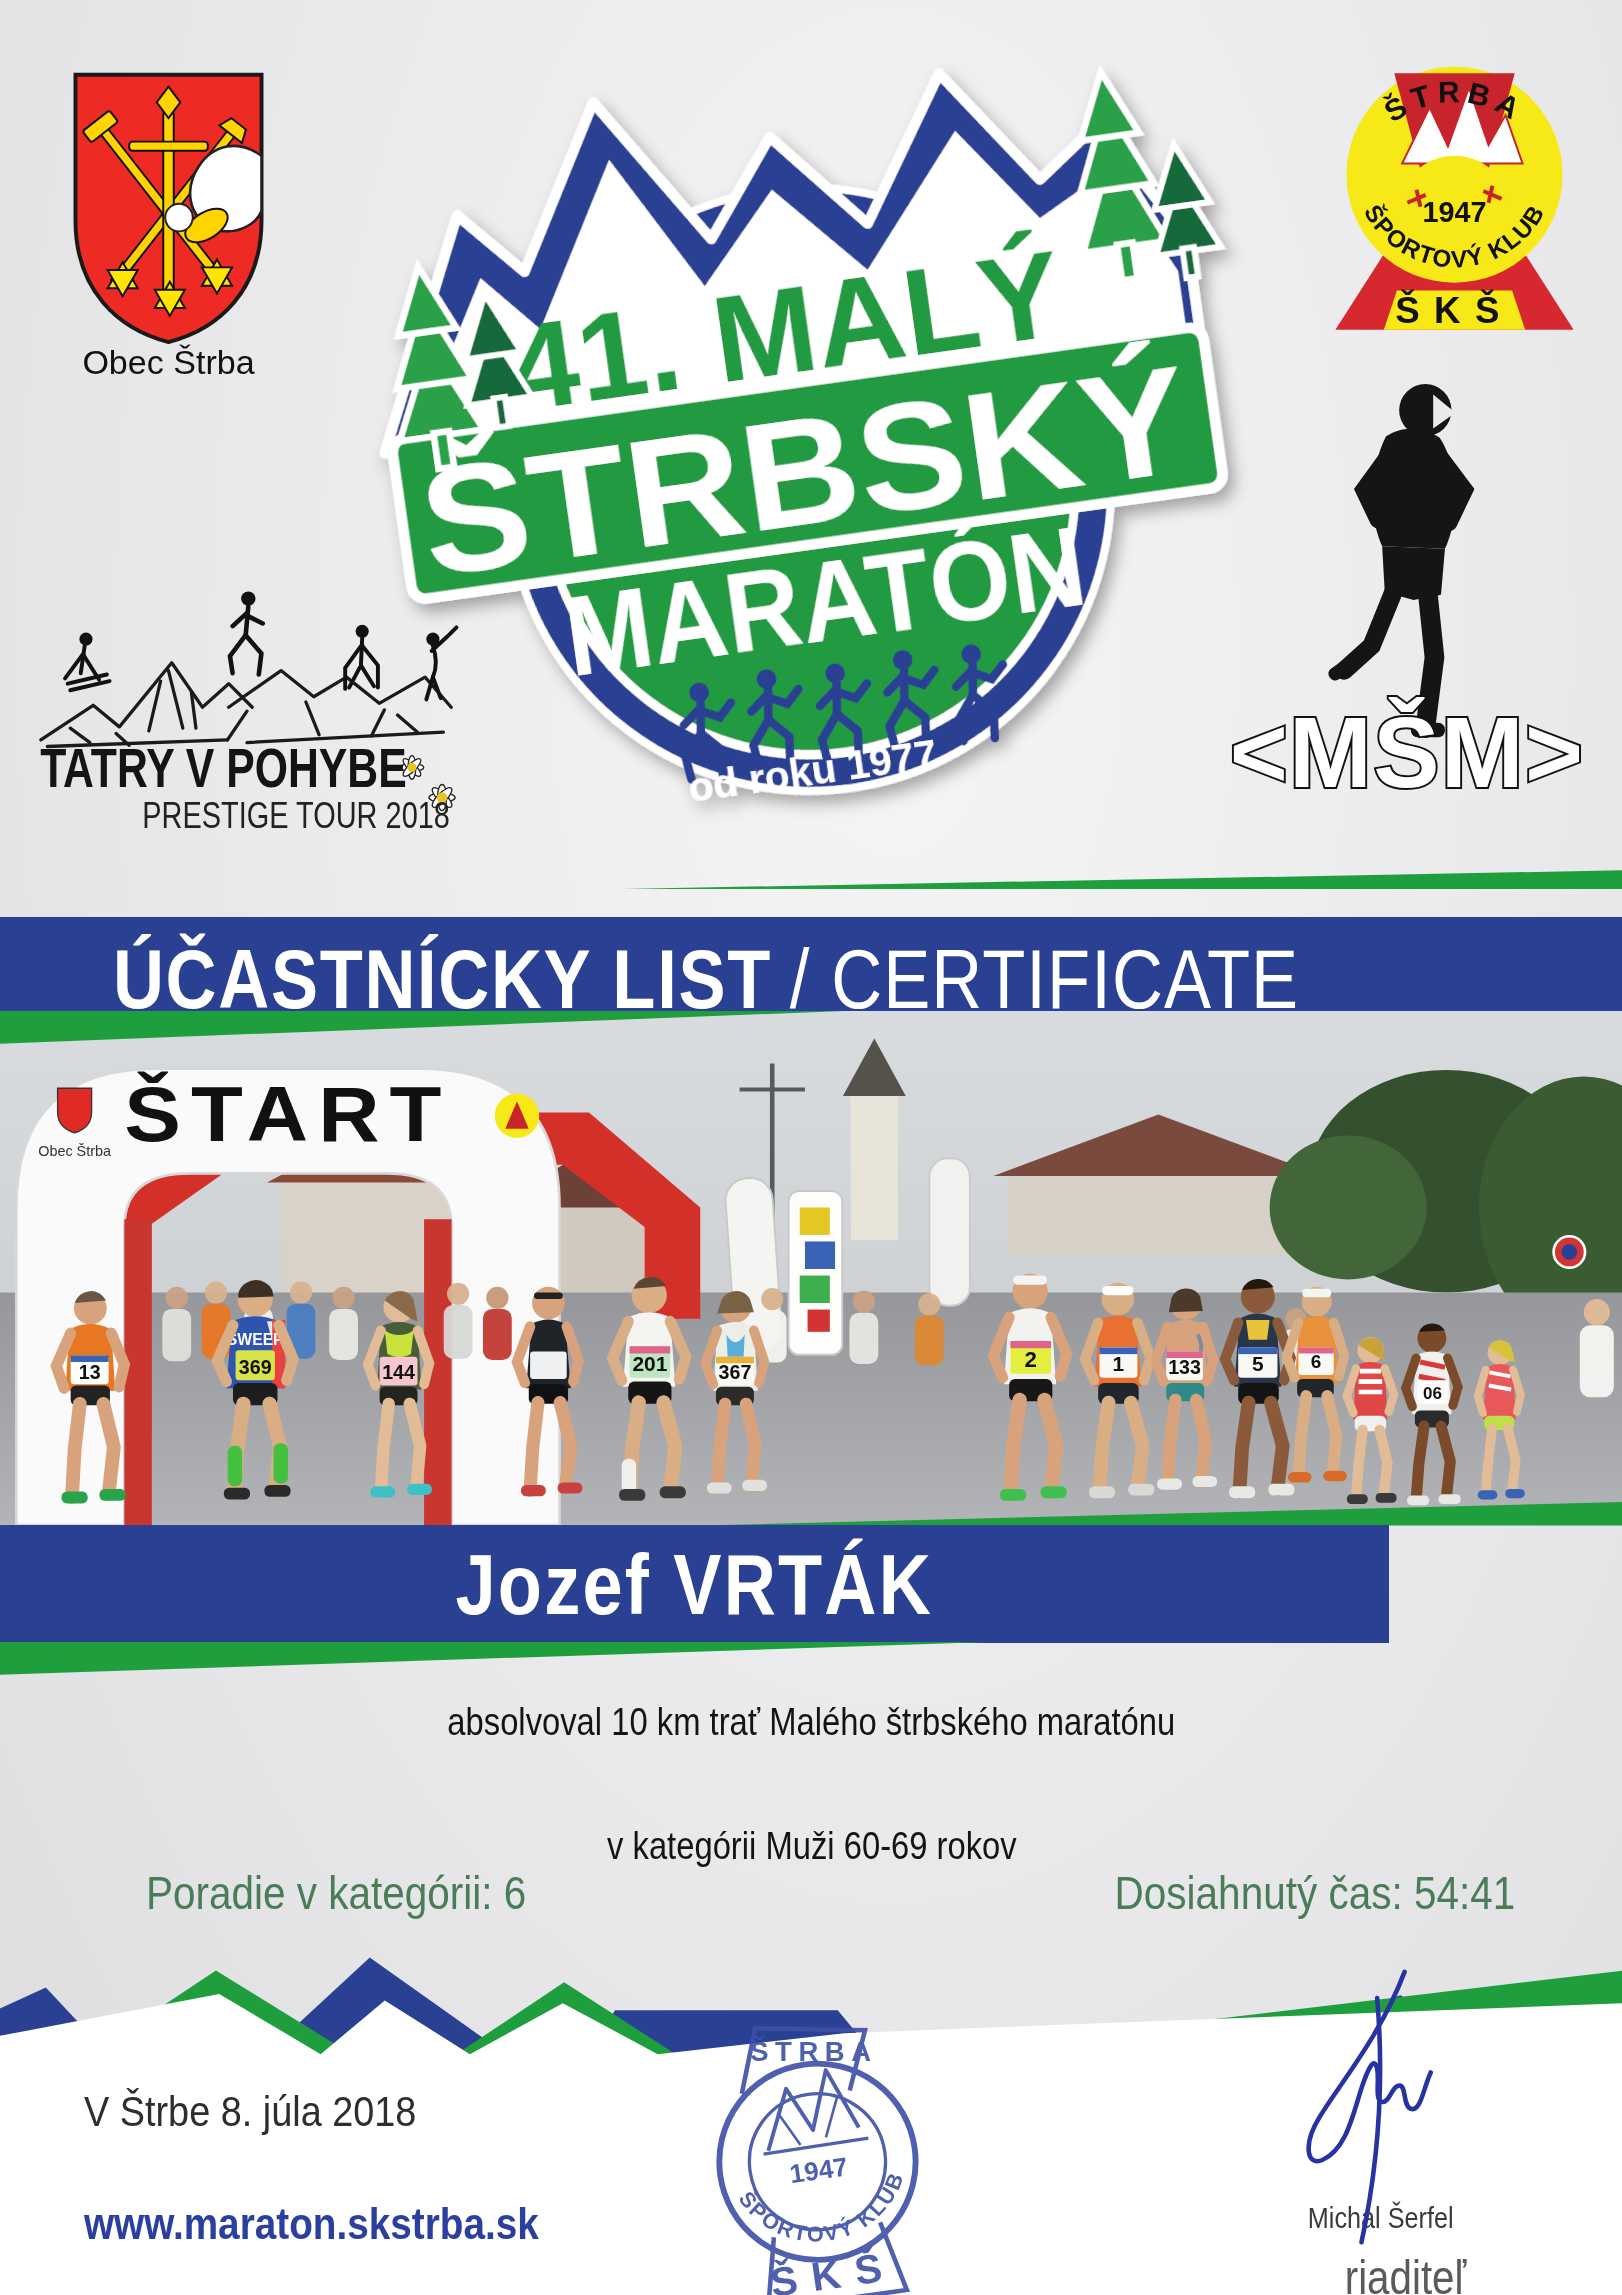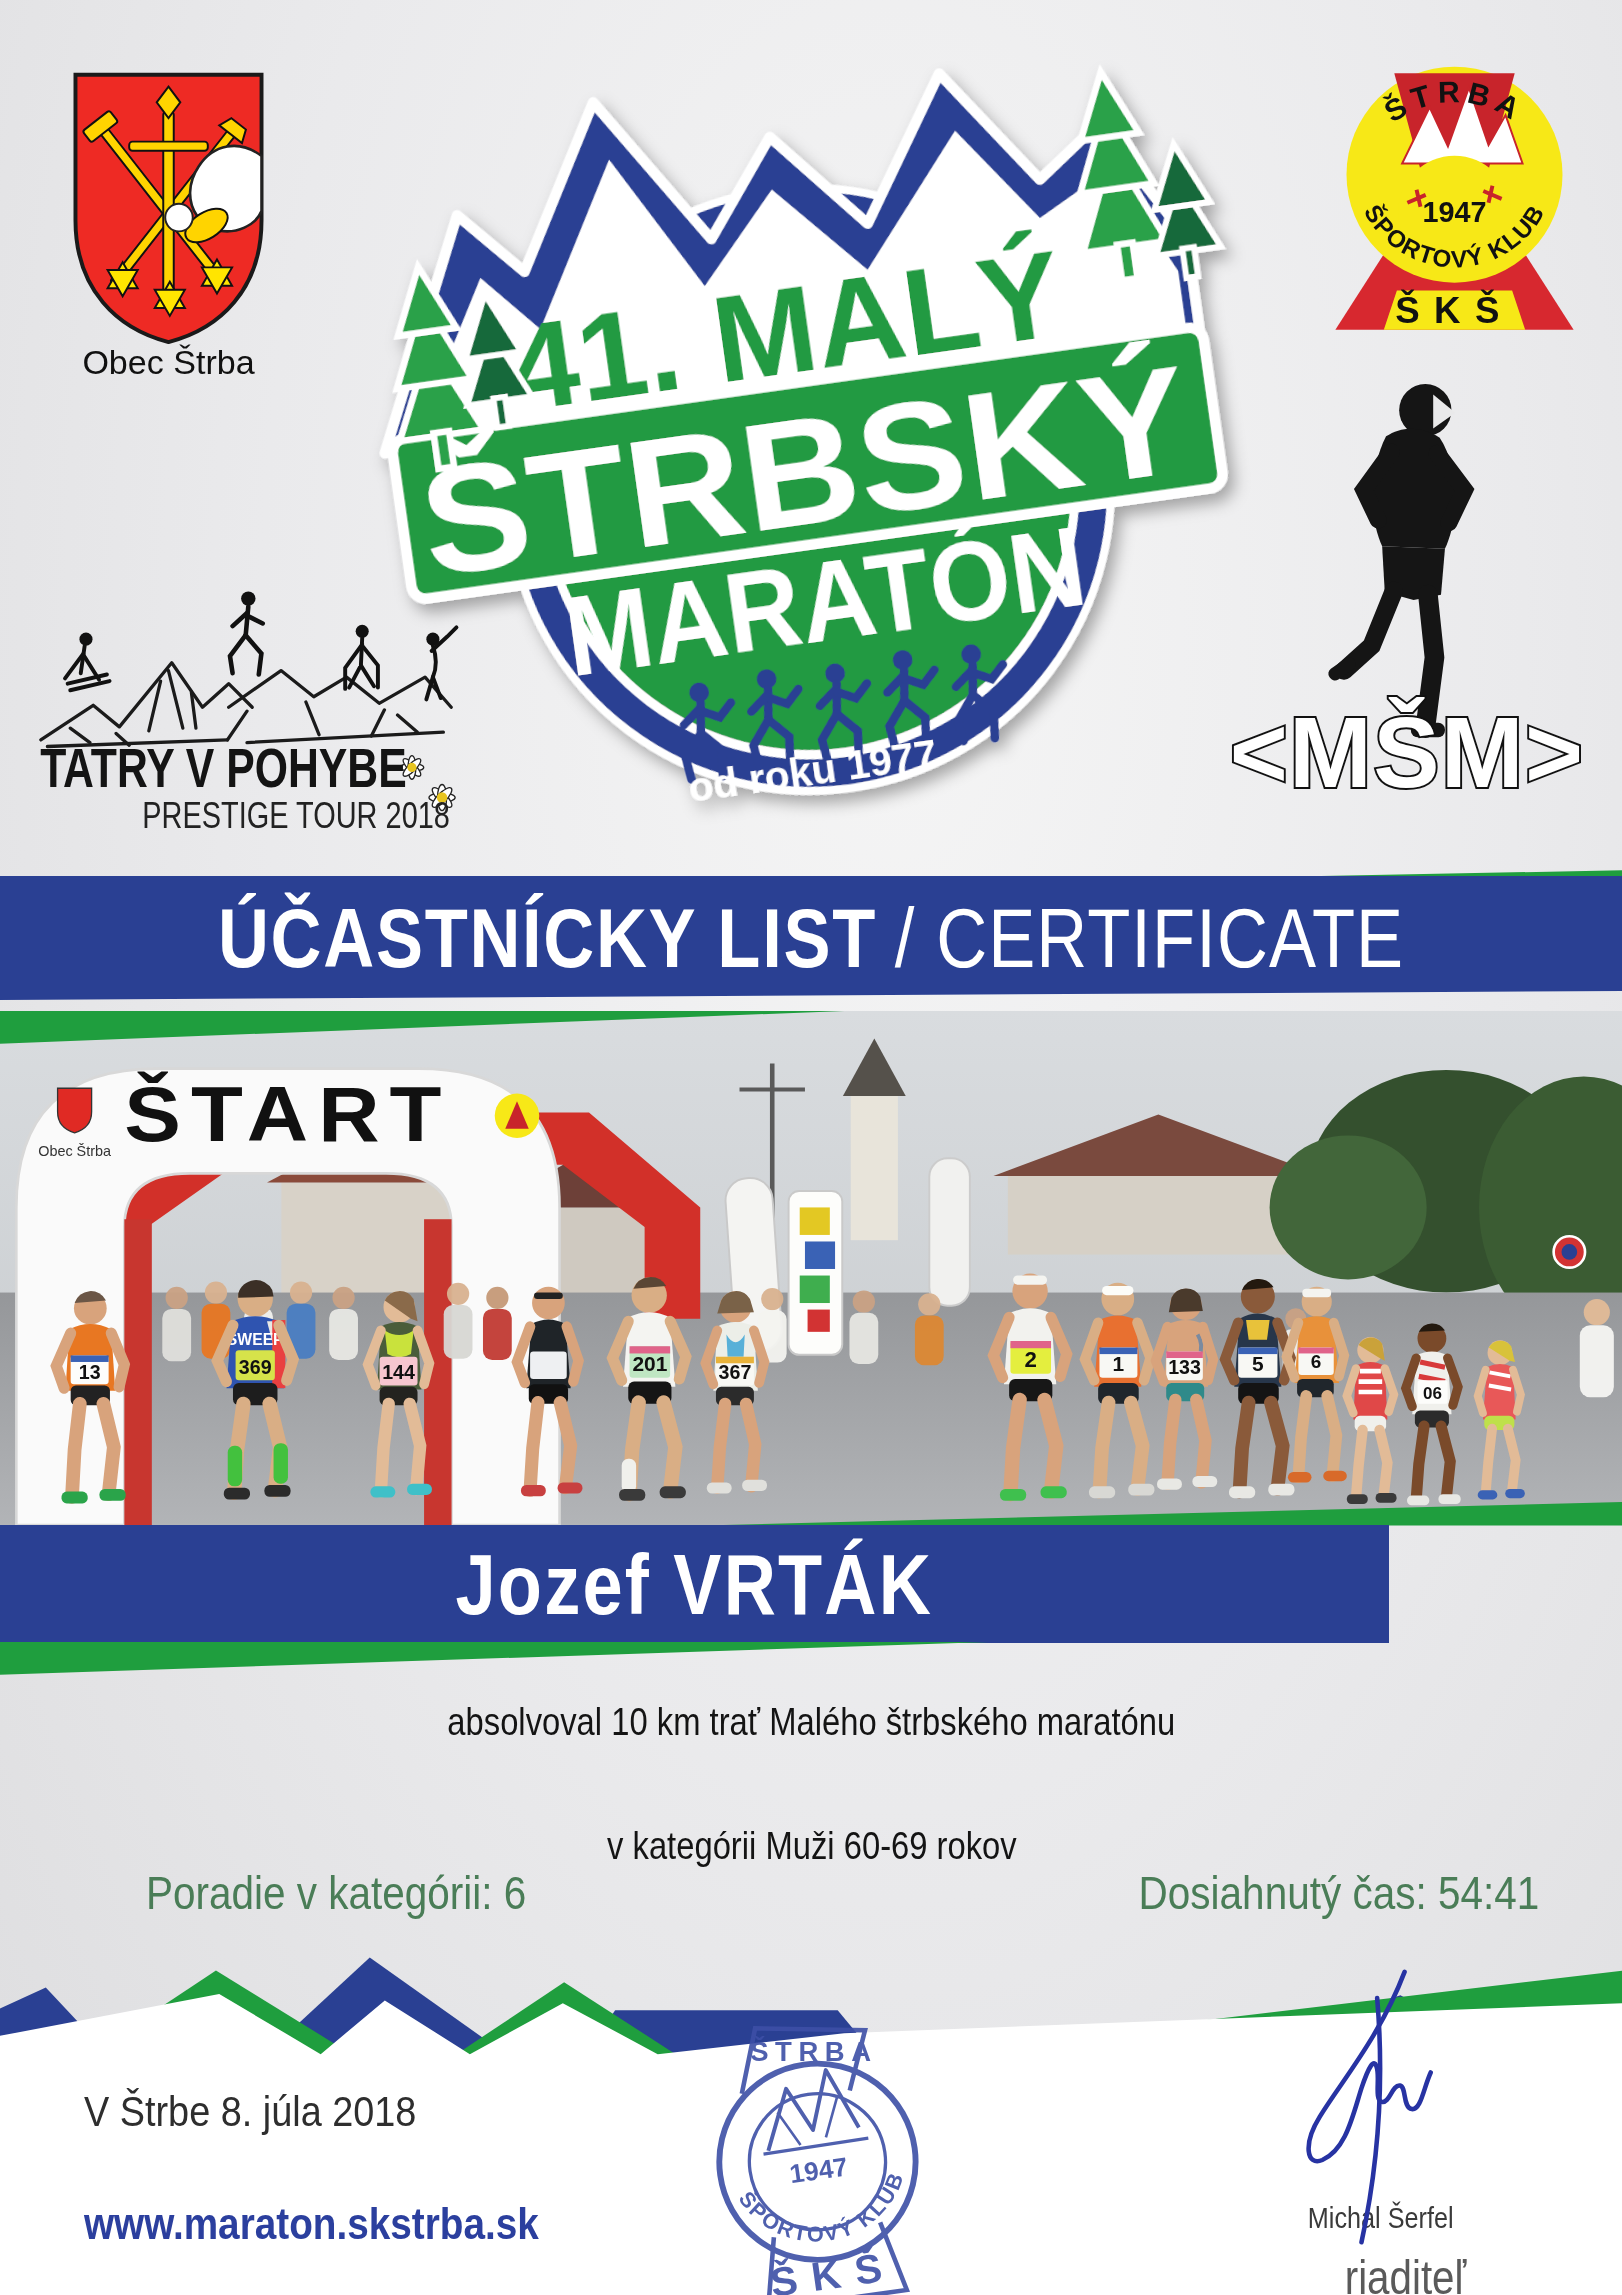--- a/index.html
+++ b/index.html
@@ -5,41 +5,41 @@
   html,body{margin:0;padding:0;background:#9a9a9a;}
   #page{position:relative;width:1623px;height:2295px;overflow:hidden;
         font-family:"Liberation Sans",sans-serif;
         background:radial-gradient(ellipse at 55% 28%, #f5f5f5 0%, #eaeaec 50%, #dddddf 100%);}
   .abs{position:absolute;}
   .cond{display:inline-block;transform:scaleX(.84);transform-origin:center;}
   .condL{display:inline-block;transform:scaleX(.88);transform-origin:left center;}
   .condR{display:inline-block;transform:scaleX(.88);transform-origin:right center;}
   
   #green-wedge-top{left:0;top:869px;width:1623px;height:20px;z-index:3;}
-  #title-band{left:0;top:876px;width:1623px;height:124px;background:#2a4093;z-index:3;
+  #title-band{left:0;top:917px;width:1623px;height:124px;background:#2a4093;z-index:3;
               clip-path:polygon(0 0,1623px 0,1623px 115px,0 124px);
-              display:flex;align-items:center;justify-content:center;}
+              display:flex;align-items:center;}
   #title-band .t1{font-weight:700;font-size:84px;color:#fff;letter-spacing:2px;}
   #title-band .t2{font-weight:400;font-size:84px;color:#fff;letter-spacing:1.3px;margin-left:18.3px;}
   
   #photo-strip{left:0;top:1011px;width:1623px;height:514px;z-index:3;}
   
   #name-wedge{left:0;top:1502px;width:1623px;height:23.6px;z-index:4;}
   #name-band{left:0;top:1525px;width:1389px;height:118px;background:#2a4093;z-index:4;
              display:flex;align-items:center;justify-content:center;}
   #name-band span{color:#fff;font-size:86px;font-weight:700;letter-spacing:2.6px;}
   #name-wedge-bottom{left:0;top:1642px;width:1623px;height:34px;z-index:4;}
   
   .bodyline{left:0;width:1623px;text-align:center;color:#141414;font-size:39px;z-index:2;}
   #body-line1{top:1700px;}
   #body-line2{top:1824px;}
   
   .result{top:1866px;font-size:46px;color:#4a7d57;z-index:2;white-space:nowrap;}
   #result-rank{left:98px;margin-left:48px;}
-  #result-time{right:84px;text-decoration:underline;}
+  #result-time{right:108px;text-decoration:underline;}
   
   #zigzag{left:0;top:1930px;width:1623px;height:196px;z-index:2;}
   #footer{left:0;top:2125px;width:1623px;height:170px;background:#ffffff;z-index:2;}
   #place-date{left:84px;top:2087px;font-size:43px;color:#2e2e2e;z-index:5;}
   #website{left:84px;top:2191px;font-size:44px;font-weight:700;color:#2b3f9e;z-index:5;margin-top:8px;}
   #signer-name{left:1230px;top:2201px;width:301px;text-align:center;font-size:30px;color:#3a3a3a;z-index:5;}
   #signer-role{left:1255px;top:2250px;width:301px;text-align:center;font-size:48px;color:#5a5a5a;z-index:5;text-decoration:underline;}
   svg text{font-family:"Liberation Sans",sans-serif;}
 </style>
 </head>

